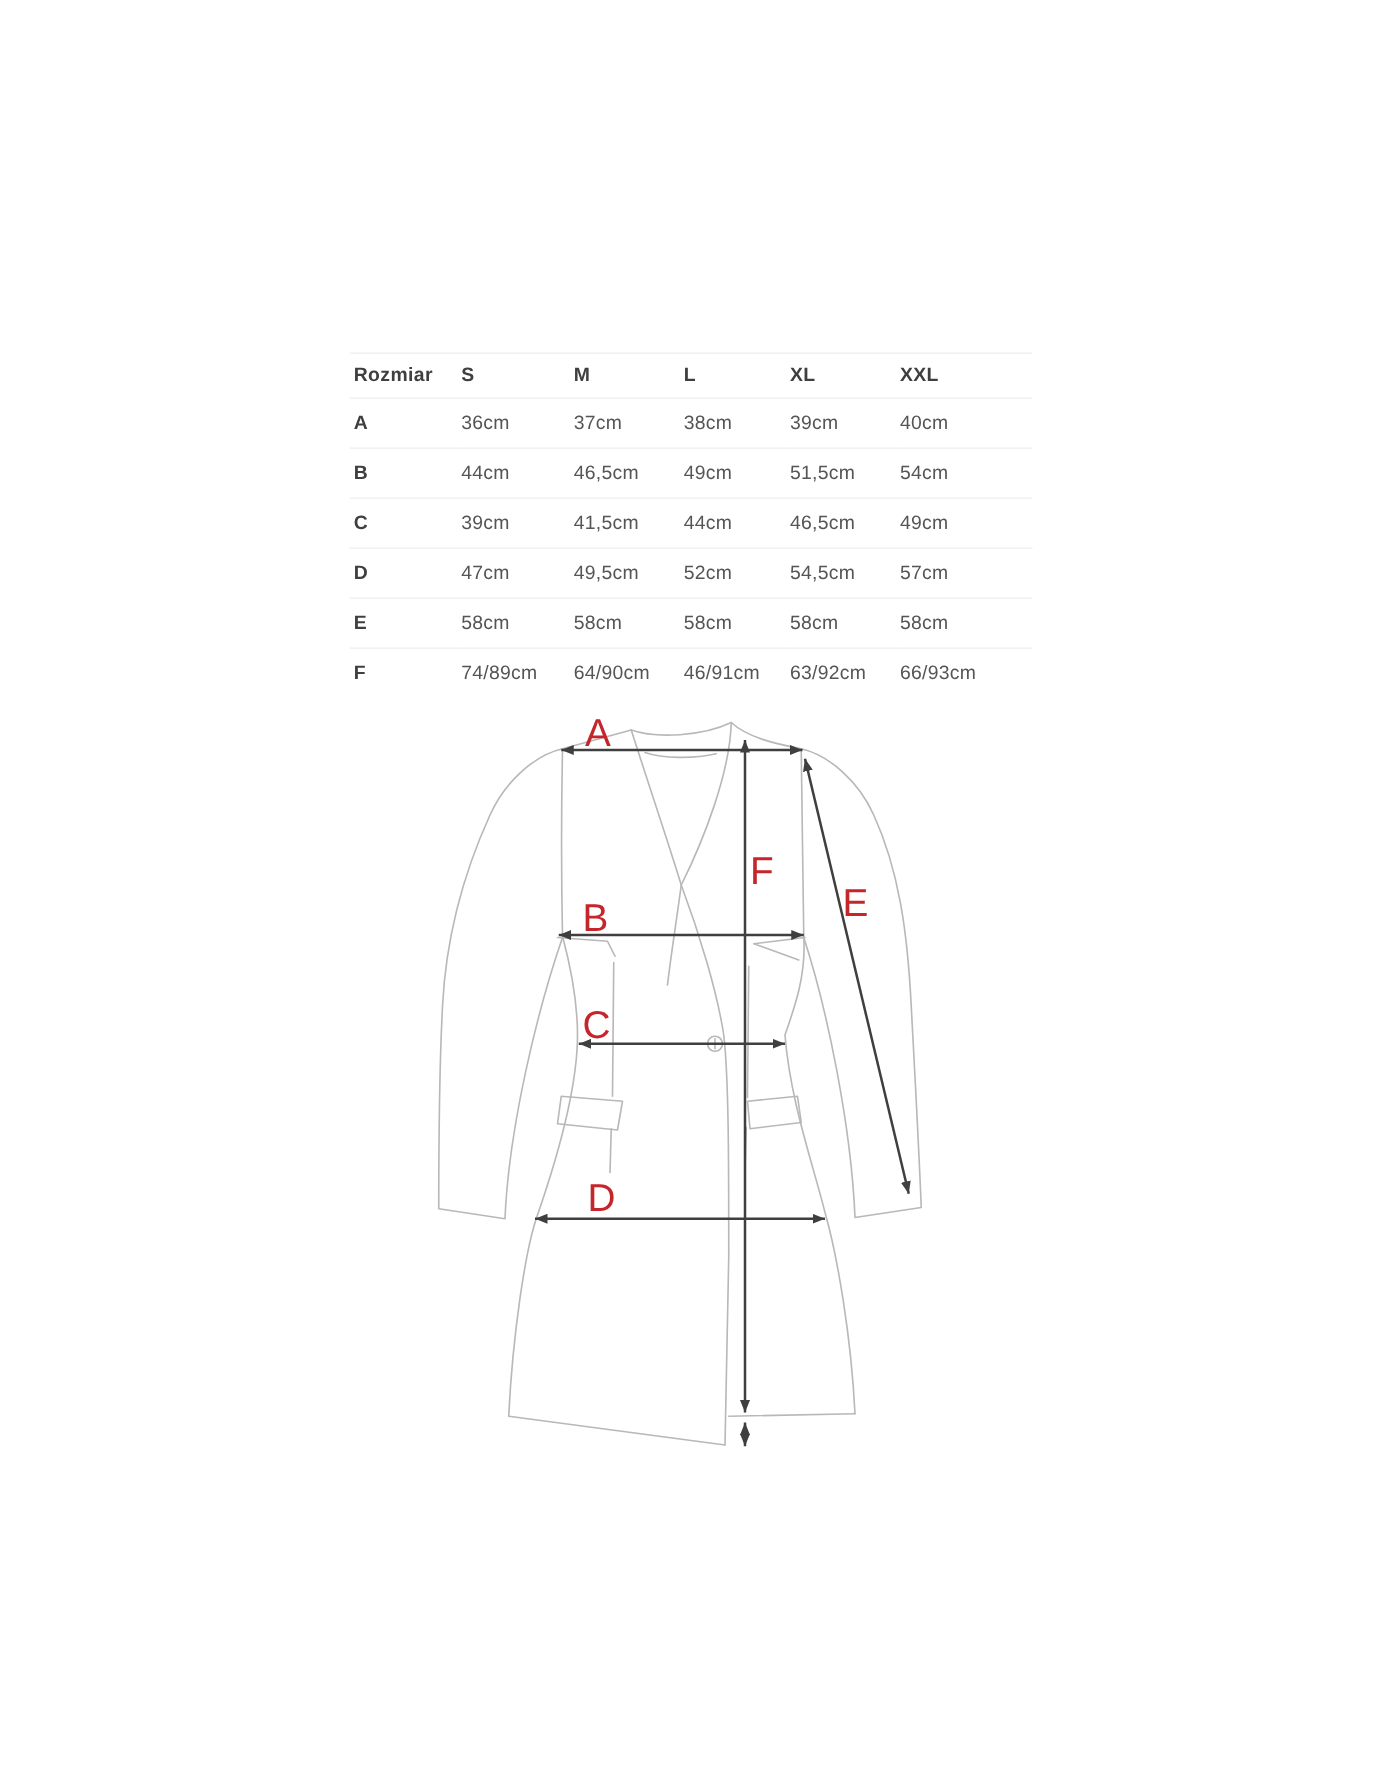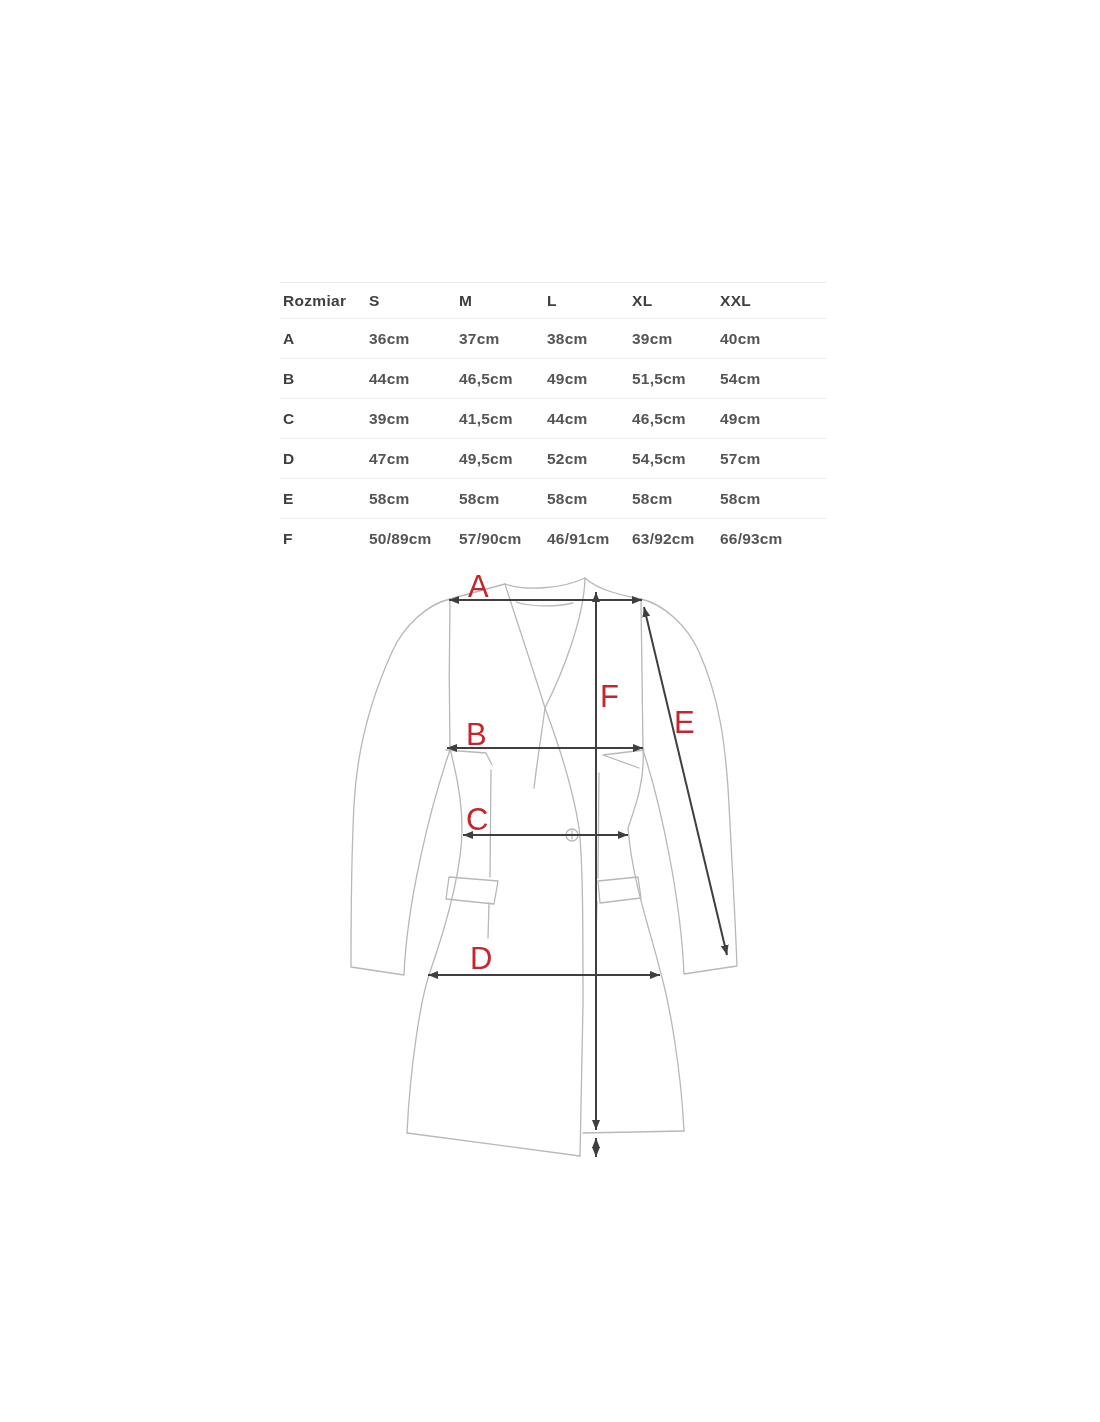--- a/index.html
+++ b/index.html
@@ -26,21 +26,21 @@
   .size-table thead tr{border-top:1px solid var(--table-border,#ededed);}
   .size-table tbody tr:last-child{border-bottom:none;}
   .size-table th,.size-table td{
     text-align:left;vertical-align:middle;
     padding:0 0 0 3px;font-size:15.5px;line-height:1;
     white-space:nowrap;
   }
   .size-table thead th{height:35px;font-weight:700;color:var(--table-ink-strong,#3f3f3f);letter-spacing:.3px;}
   .size-table tbody tr{height:40px;}
   .size-table td.dim{font-weight:700;color:var(--table-ink-strong,#3f3f3f);}
-  .size-table td.val{font-weight:700;color:var(--table-ink,#555);letter-spacing:.2px;}
+  .size-table td.val{font-weight:400;color:var(--table-ink,#555);letter-spacing:.2px;}
   
   .diagram{position:absolute;left:0;top:0;width:1100px;height:1422px;}
   .g-line path,.g-line circle{
     fill:none;stroke:var(--garment-outline,#b8b8b8);
     stroke-width:1.3;stroke-linecap:round;stroke-linejoin:round;
   }
   .m-arrow{stroke:var(--arrow-dark,#3f3f3f);stroke-width:2;fill:none;}
   .ah{fill:var(--arrow-dark,#3f3f3f);}
   .m-label{
     fill:var(--label-red,#c5262b);
@@ -108,22 +108,22 @@
       <tr>
         <td class="dim">E</td>
         <td class="val">58cm</td>
         <td class="val">58cm</td>
         <td class="val">58cm</td>
         <td class="val">58cm</td>
         <td class="val">58cm</td>
       </tr>
       <tr>
         <td class="dim">F</td>
-        <td class="val">50/89cm</td>
-        <td class="val">57/90cm</td>
+        <td class="val">74/89cm</td>
+        <td class="val">64/90cm</td>
         <td class="val">46/91cm</td>
         <td class="val">63/92cm</td>
         <td class="val">66/93cm</td>
       </tr>
     </tbody>
   </table>
 
   <svg class="diagram" viewBox="0 0 1100 1422">
     <defs>
       <marker id="ah" viewBox="0 0 10 8" refX="10" refY="4" markerWidth="10" markerHeight="8" markerUnits="userSpaceOnUse" orient="auto-start-reverse">

